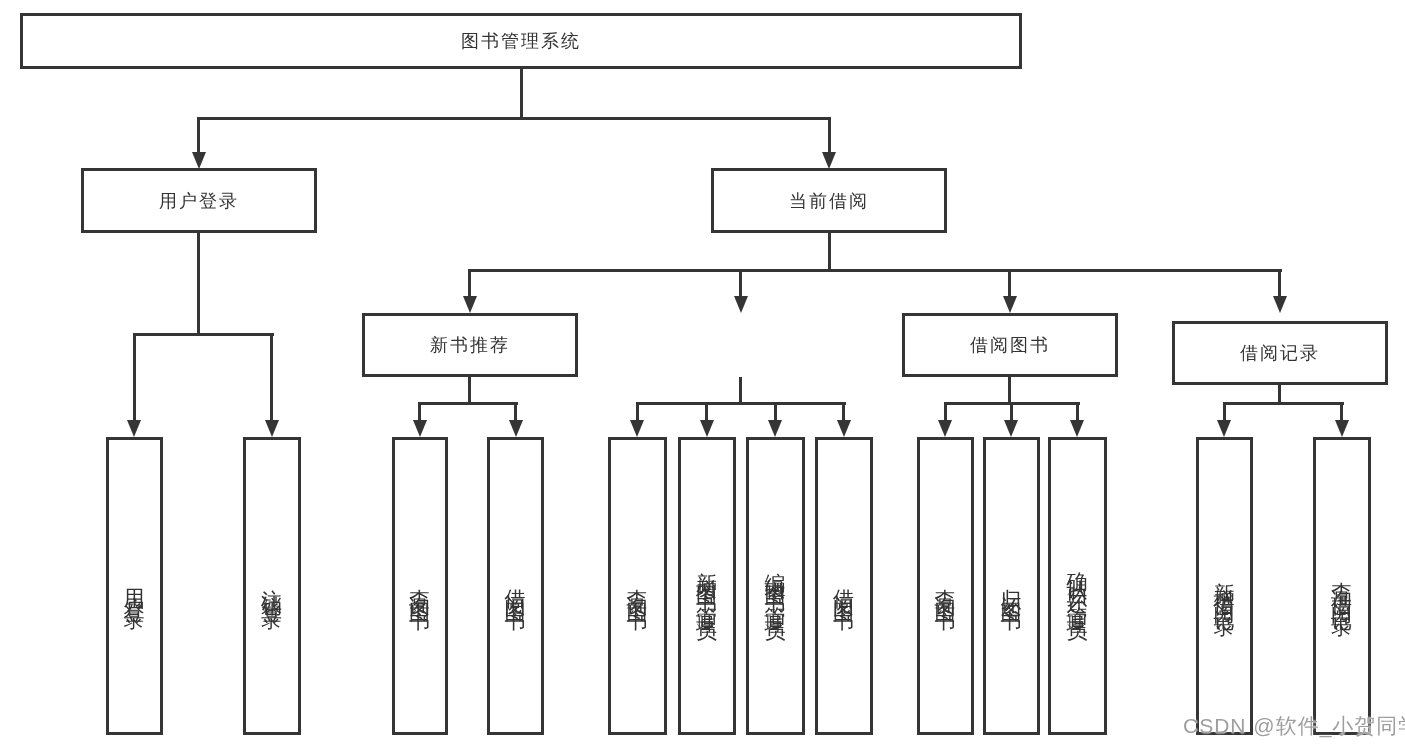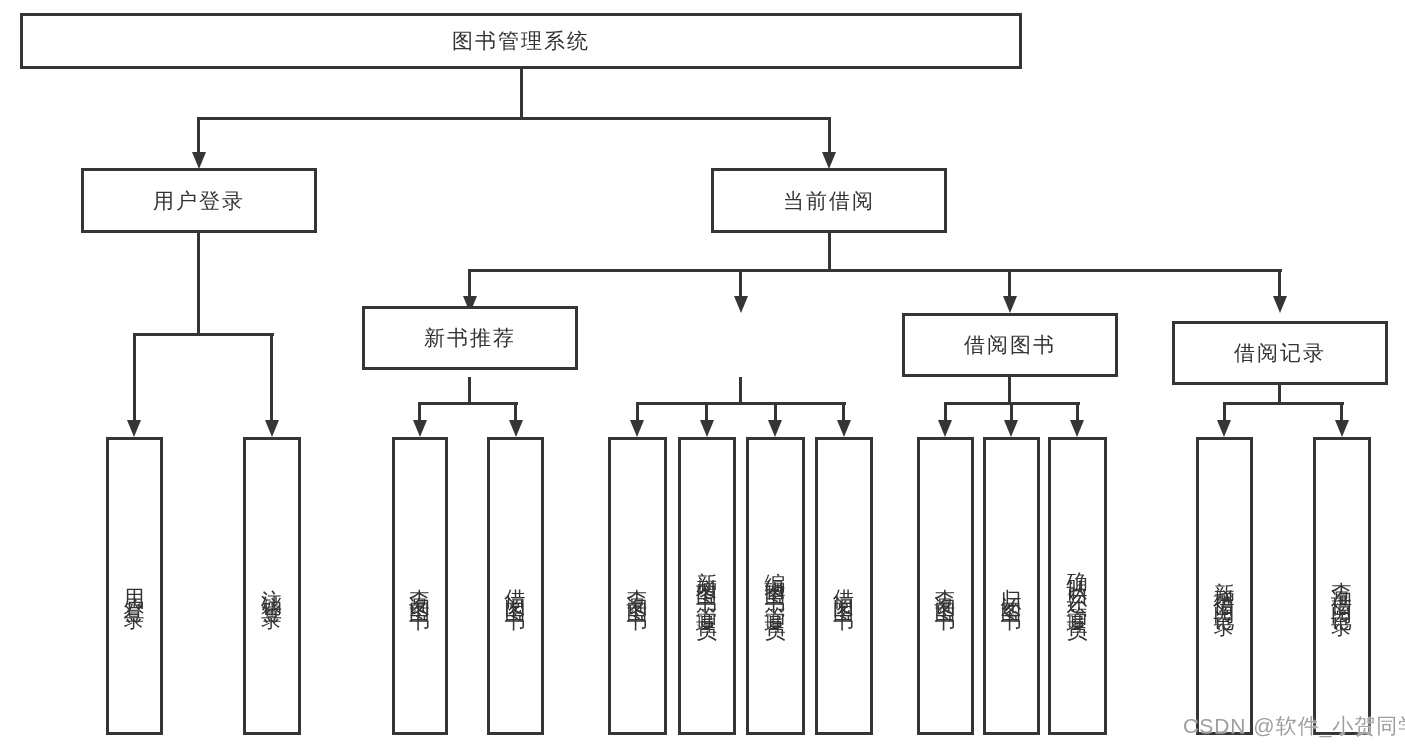--- a/index.html
+++ b/index.html
@@ -13,21 +13,21 @@
   .box{
     position:absolute;
     box-sizing:border-box;
     background:#ffffff;
     border:3px solid #353535;
     display:flex;align-items:center;justify-content:center;
     color:#333333;
     z-index:2;
   }
   .hbox span{
-    font-size:21px;
+    font-size:18px;
     letter-spacing:2px;
     white-space:nowrap;
   }
   .vbox span{
     writing-mode:vertical-rl;
     text-orientation:mixed;
     font-size:21px;
     letter-spacing:7px;
     line-height:1;
   }
@@ -89,21 +89,21 @@
   <div class="hline" style="left:468px;top:269px;width:814px;height:3px"></div>
   <div class="vline" style="left:468px;top:269px;width:3px;height:28px"></div>
   <div class="arrow" style="left:463px;top:296px"></div>
   <div class="vline" style="left:739px;top:269px;width:3px;height:28px"></div>
   <div class="arrow" style="left:734px;top:296px"></div>
   <div class="vline" style="left:1008px;top:269px;width:3px;height:28px"></div>
   <div class="arrow" style="left:1003px;top:296px"></div>
   <div class="vline" style="left:1278px;top:269px;width:3px;height:28px"></div>
   <div class="arrow" style="left:1273px;top:296px"></div>
 
-  <div class="box hbox" style="left:362px;top:306px;width:216px;height:64px">
+  <div class="box hbox" style="left:362px;top:313px;width:216px;height:64px">
     <span>新书推荐</span>
   </div>
   <div class="box hbox" style="left:902px;top:313px;width:216px;height:64px">
     <span>借阅图书</span>
   </div>
   <div class="box hbox" style="left:1172px;top:321px;width:216px;height:64px">
     <span>借阅记录</span>
   </div>
 
   <div class="vline" style="left:468px;top:377px;width:3px;height:28px"></div>

